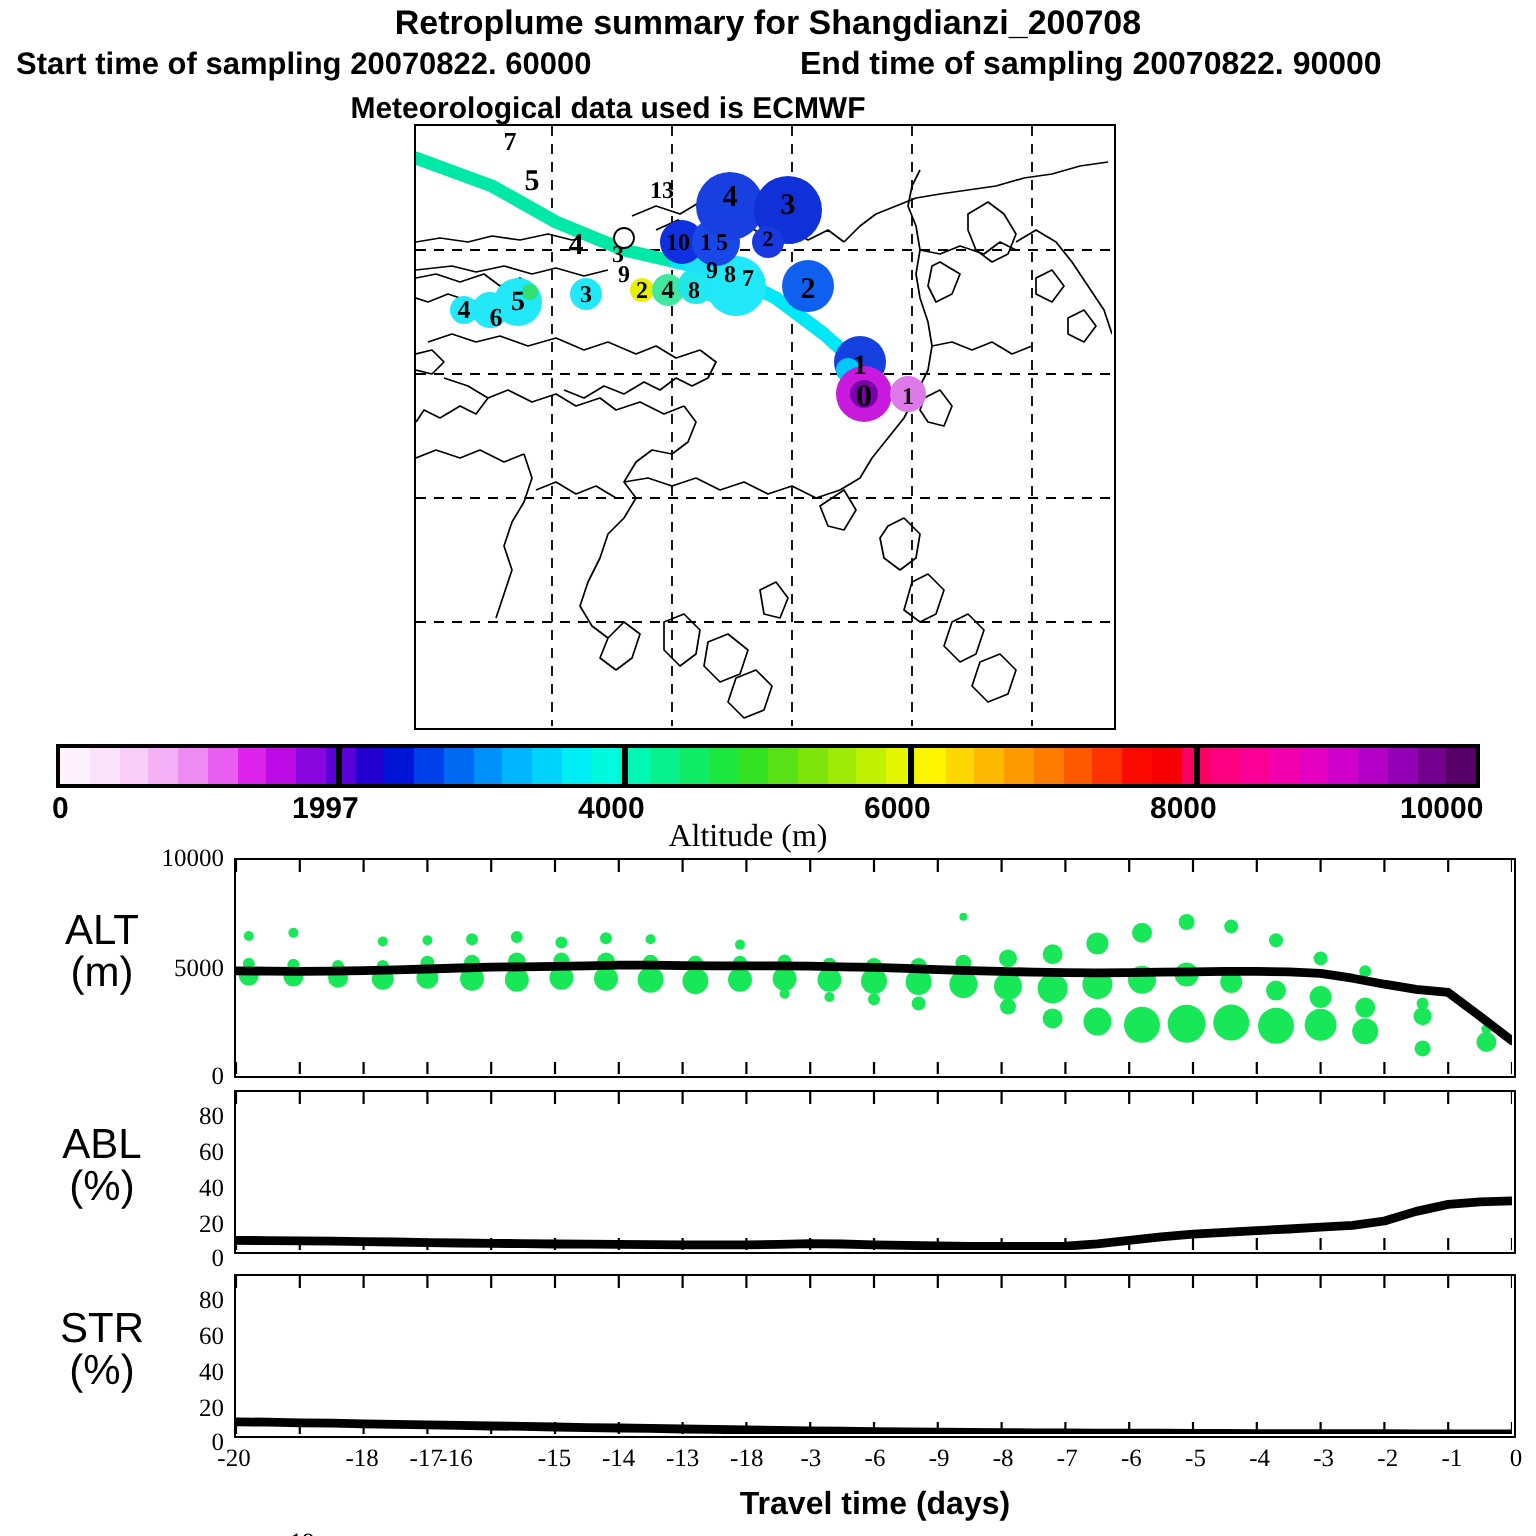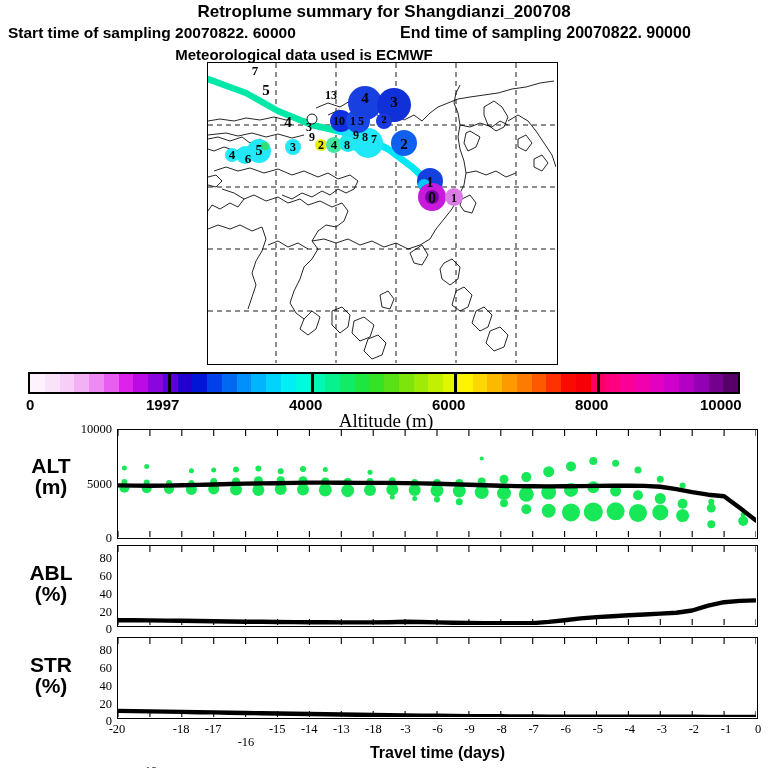--- a/index.html
+++ b/index.html
@@ -17,30 +17,30 @@
              box-sizing:border-box;background:#fff;overflow:hidden;}
   #map-svg{position:absolute;left:0;top:0;}
 
   
   #cbar-wrap{left:28px;top:372px;width:712px;height:22px;}
   #cbar{position:absolute;left:0;top:0;width:712px;height:22px;border:2px solid #000;
         box-sizing:border-box;display:flex;}
   #cbar i{flex:1 1 0;height:100%;display:block;}
   .cbsep{position:absolute;top:0;width:2.5px;height:22px;background:#000;}
   .cblab{position:absolute;top:396px;font-size:15px;font-weight:bold;white-space:nowrap;}
-  #cbar-title{left:12px;top:410px;width:748px;text-align:center;font-size:19px;
+  #cbar-title{left:0;top:410px;width:748px;text-align:center;font-size:16px;
               font-family:"Liberation Serif",serif;}
 
   
   .tspanel{left:117px;width:641px;border:1.5px solid #000;box-sizing:border-box;background:#fff;}
   #alt-panel{top:429px;height:110px;}
   #abl-panel{top:545px;height:82px;}
   #str-panel{top:637px;height:82px;}
   .tssvg{position:absolute;left:0;top:0;}
-  .rowlab{font-weight:bold;font-size:21px;text-align:center;line-height:1.02;white-space:nowrap;}
+  .rowlab{font-weight:normal;font-size:21px;text-align:center;line-height:1.02;white-space:nowrap;}
   #alt-lab{left:8px;top:455px;width:86px;}
   #abl-lab{left:8px;top:562px;width:86px;}
   #str-lab{left:8px;top:654px;width:86px;}
   .ytick{position:absolute;font-size:12.5px;text-align:right;white-space:nowrap;
          font-family:"Liberation Serif",serif;}
   .xtick{position:absolute;font-size:12.5px;text-align:center;white-space:nowrap;
          font-family:"Liberation Serif",serif;}
   #xaxis-title{left:117px;top:744px;width:641px;text-align:center;
                font-size:16px;font-weight:bold;}
 </style>
@@ -492,21 +492,21 @@
       </g>
       <polyline points="0.0,72.9 16.0,73.1 31.9,73.4 47.9,73.6 63.8,73.9 79.8,74.2 95.7,74.4 111.6,74.7 127.6,75.0 143.6,75.2 159.5,75.5 175.5,75.8 191.4,76.0 207.3,76.2 223.3,76.5 239.3,76.7 255.2,77.0 271.1,77.2 287.1,77.4 303.1,77.6 319.0,77.8 334.9,77.9 350.9,78.1 366.8,78.2 382.8,78.3 398.8,78.4 414.7,78.5 430.7,78.6 446.6,78.6 462.6,78.6 478.5,78.7 494.4,78.7 510.4,78.8 526.4,78.8 542.3,78.8 558.3,78.8 574.2,78.8 590.1,78.9 606.1,78.9 622.0,78.9 638.0,78.9" fill="none" stroke="#000" stroke-width="4.4" stroke-linejoin="round" stroke-linecap="round"></polyline>
     </svg>
 </div>
 
 <div id="xticks-host">
     <div class="xtick abs" style="left: 97px; top: 722px; width: 40px;">-20</div>
     <div class="xtick abs" style="left: 129.05px; top: 764px; width: 40px;">-19</div>
     <div class="xtick abs" style="left: 161.1px; top: 722px; width: 40px;">-18</div>
     <div class="xtick abs" style="left: 193.15px; top: 722px; width: 40px;">-17</div>
-    <div class="xtick abs" style="left: 226px; top: 722px; width: 40px; margin-top: 13px;">-16</div>
+    <div class="xtick abs" style="left: 208px; top: 722px; width: 40px;">-16</div>
     <div class="xtick abs" style="left: 257.25px; top: 722px; width: 40px;">-15</div>
     <div class="xtick abs" style="left: 289.3px; top: 722px; width: 40px;">-14</div>
     <div class="xtick abs" style="left: 321.35px; top: 722px; width: 40px;">-13</div>
     <div class="xtick abs" style="left: 353.4px; top: 722px; width: 40px;">-18</div>
     <div class="xtick abs" style="left: 385.45px; top: 722px; width: 40px;">-3</div>
     <div class="xtick abs" style="left: 417.5px; top: 722px; width: 40px;">-6</div>
     <div class="xtick abs" style="left: 449.55px; top: 722px; width: 40px;">-9</div>
     <div class="xtick abs" style="left: 481.6px; top: 722px; width: 40px;">-8</div>
     <div class="xtick abs" style="left: 513.65px; top: 722px; width: 40px;">-7</div>
     <div class="xtick abs" style="left: 545.7px; top: 722px; width: 40px;">-6</div>

